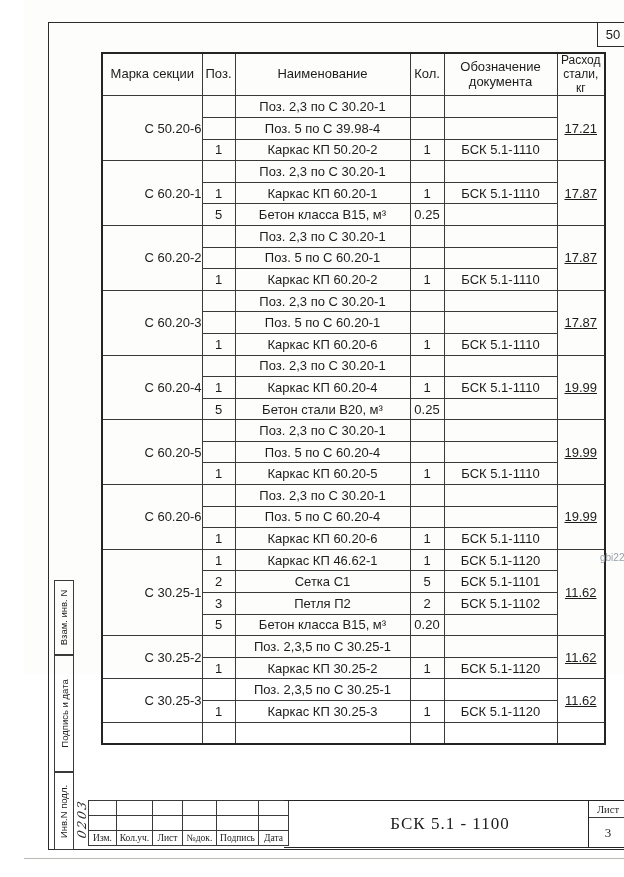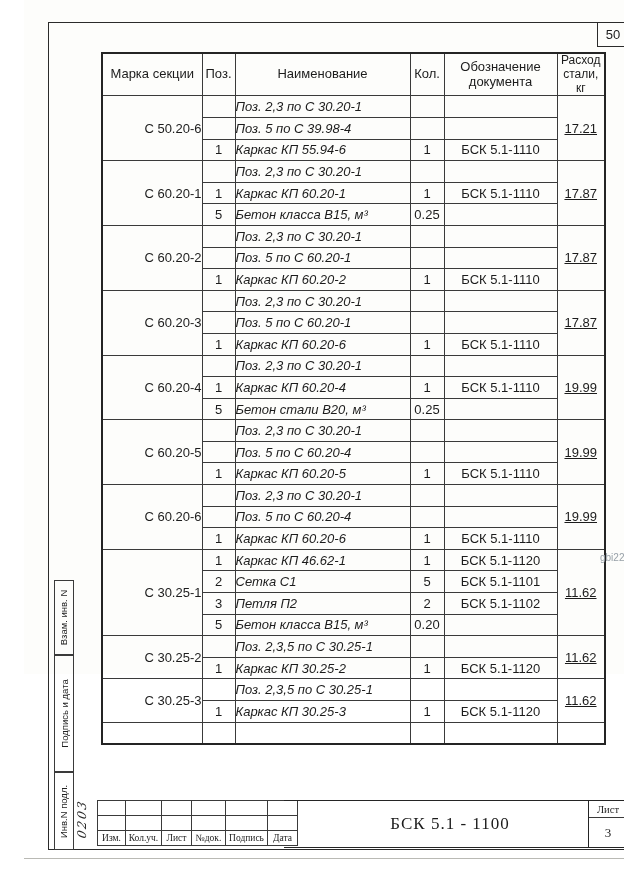--- a/index.html
+++ b/index.html
@@ -43,21 +43,21 @@
     padding:0; overflow:hidden; white-space:nowrap;
   }
   table.spec thead th {
     height:38px; font-weight:normal; font-size:13px;
     text-align:center; vertical-align:middle; white-space:normal; line-height:1.15;
   }
   table.spec thead th.steel { font-size:12px; }
   table.spec tbody td { height:21.6px; vertical-align:middle; }
   td.mark  { text-align:right; }
   td.pos   { text-align:center; }
-  td.name  { text-align:left; padding-left:8px;font-style:italic; }
+  td.name  { text-align:center; padding-left:8px; }
   td.qty   { text-align:center; }
   td.doc   { text-align:center; }
   td.steel { text-align:center;text-decoration:underline; }
 
   
   .sidebar-cell {
     position:absolute; left:30px; width:20px;
     border:1px solid #3a3a3a;
     display:flex; align-items:center; justify-content:center;
   }
@@ -80,21 +80,21 @@
 
   
   .watermark {
     position:absolute; left:576px; top:552px;
     font-size:10px; color:#97a0a8;
   }
 
   
   .titleblock { position:absolute; left:60px; top:800px; width:544px; height:48px; }
   table.revtable {
-    position:absolute; left:13px; top:0;
+    position:absolute; left:4px; top:0;
     border-collapse:collapse; table-layout:fixed; width:200px;
     border:1.5px solid #242424;
     font-family:"Liberation Serif", serif;
   }
   table.revtable td {
     border:1px solid #3a3a3a; height:15px; padding:0;
     font-size:9.5px; text-align:center; white-space:nowrap; overflow:hidden;
     vertical-align:middle;
   }
   .doc-cell {
@@ -158,21 +158,21 @@
           <td class="steel" rowspan="3">17.21</td>
         </tr>
         <tr>
           <td class="pos"></td>
           <td class="name">Поз. 5 по С 39.98-4</td>
           <td class="qty"></td>
           <td class="doc"></td>
         </tr>
         <tr>
           <td class="pos">1</td>
-          <td class="name">Каркас КП 55.94-6</td>
+          <td class="name">Каркас КП 50.20-2</td>
           <td class="qty">1</td>
           <td class="doc">БСК 5.1-1110</td>
         </tr>
         <tr>
           <td class="mark" rowspan="3">С 60.20-1</td>
           <td class="pos"></td>
           <td class="name">Поз. 2,3 по С 30.20-1</td>
           <td class="qty"></td>
           <td class="doc"></td>
           <td class="steel" rowspan="3">17.87</td>

